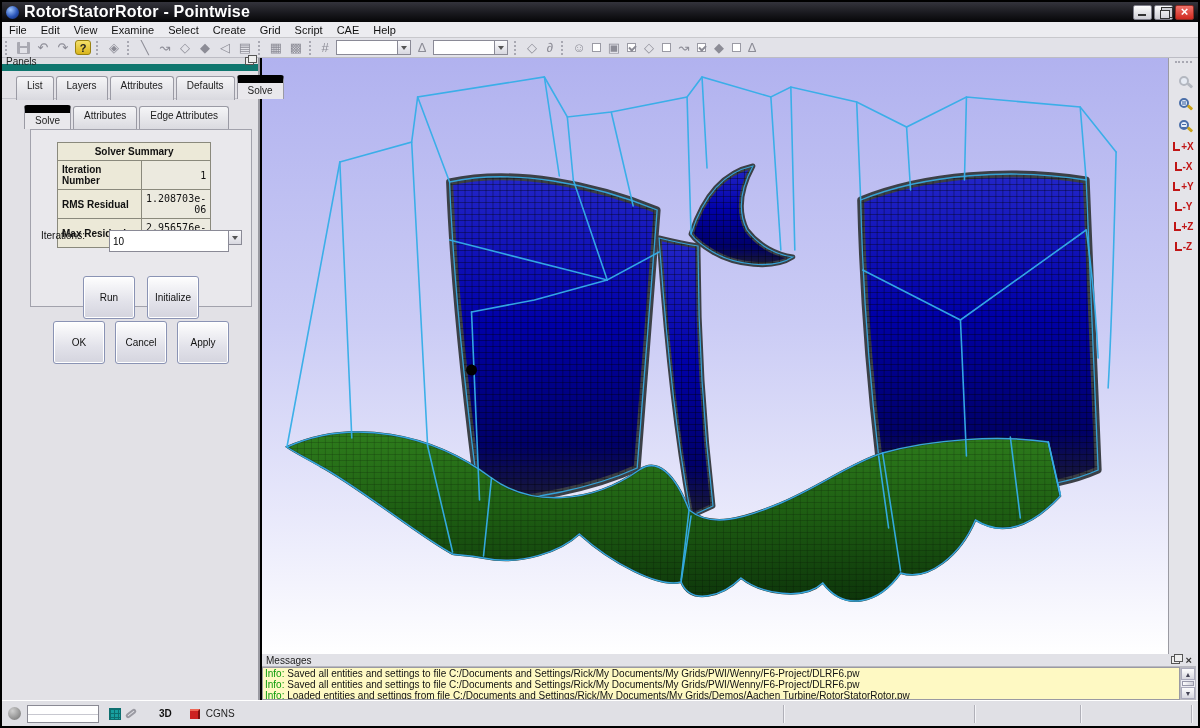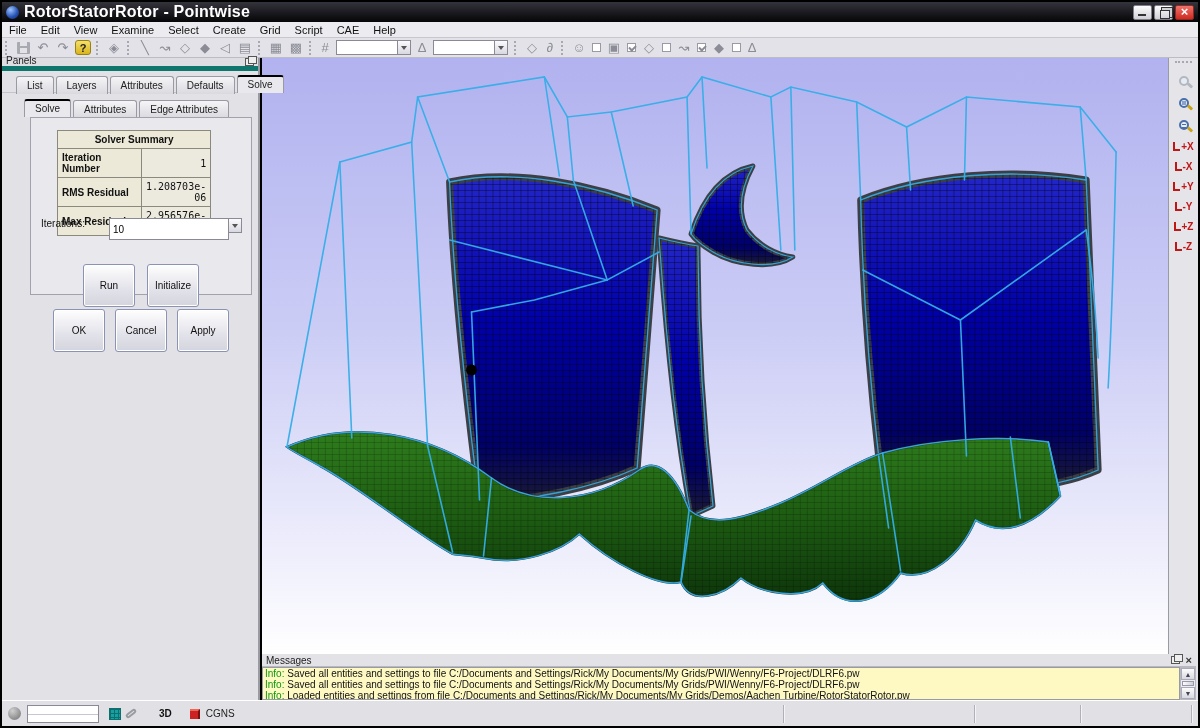--- a/index.html
+++ b/index.html
@@ -46,28 +46,28 @@
   .dd i { width:0; height:0; border:3px solid transparent; border-top:4px solid #555; margin-top:3px; }
   .cb { width:9px; height:9px; border:1px solid #9a9aa4; background:#fff; margin:0 3px; position:relative; flex:none; }
   .cb.on::after { content:""; position:absolute; left:1px; top:1px; width:5px; height:3px;
     border-left:2px solid #8a8a94; border-bottom:2px solid #8a8a94; transform:rotate(-45deg); }
 
   
   .main { position:absolute; left:2px; top:58px; width:1196px; height:596px; }
 
   
   .left-panel { position:absolute; left:0; top:0; width:258px; height:642px; background:#e2e1e6; border-right:2px solid #9a9aa2; }
-  .panel-head { height:13px; background:#dddde2; border-bottom:5px solid #0f766e; display:flex; align-items:flex-end; padding:0 4px;gap:45px; }
+  .panel-head { height:13px; background:#dddde2; border-bottom:7px solid #0f766e; display:flex; align-items:center; padding:0 4px;gap:45px; }
   .panel-head .lbl { font-size:10px; color:#222; }
   .dockico { margin-left:auto; width:9px; height:8px; border:1px solid #555; position:relative; background:#eee; }
   .dockico::after { content:""; position:absolute; left:2px; top:-3px; width:7px; height:6px; border:1px solid #555; background:#eee; }
   .tabrow { display:flex; padding:4px 6px 0 14px; gap:2px; }
   .tab { font-size:10px; padding:3px 10px 3px; border:1px solid #9a9aa4; border-bottom:none;
     border-radius:3px 3px 0 0; background:linear-gradient(#f5f5f7,#d9d9df); color:#222; position:relative; top:1px; }
-  .tab.active { background:#e9e8ec; border-top:2px solid #000000; padding-top:2px; top:0; z-index:2; }
+  .tab.active { background:#e9e8ec; border-top:8px solid #000000; padding-top:2px; top:0; z-index:2; }
   .subtabrow { display:flex; padding:6px 6px 0 22px; gap:2px; border-top:1px solid #c4c4cc; margin-top:-1px; background:#e2e1e6; }
   .content-box { margin:0 6px 0 28px; border:1px solid #a2a2ac; border-top:1px solid #a2a2ac;
     background:#e9e8ec; height:178px; position:relative; }
   table.solver { border-collapse:collapse; position:absolute; left:26px; top:12px; background:#ece9d8; }
   table.solver td, table.solver th { border:1px solid #8a897c; font-size:10px; color:#111; padding:3px 4px; }
   table.solver th { font-weight:bold; text-align:center; width:148px; }
   td.rl { font-weight:bold; width:84px; }
   td.rv { font-family:"DejaVu Sans Mono", monospace; font-size:10px; width:66px; text-align:right; background:#eceadf; }
   .iter-row { position:absolute; left:10px; top:100px; display:flex; align-items:flex-start; width:100%; }
   .iter-row label { font-size:10px; color:#111; }

